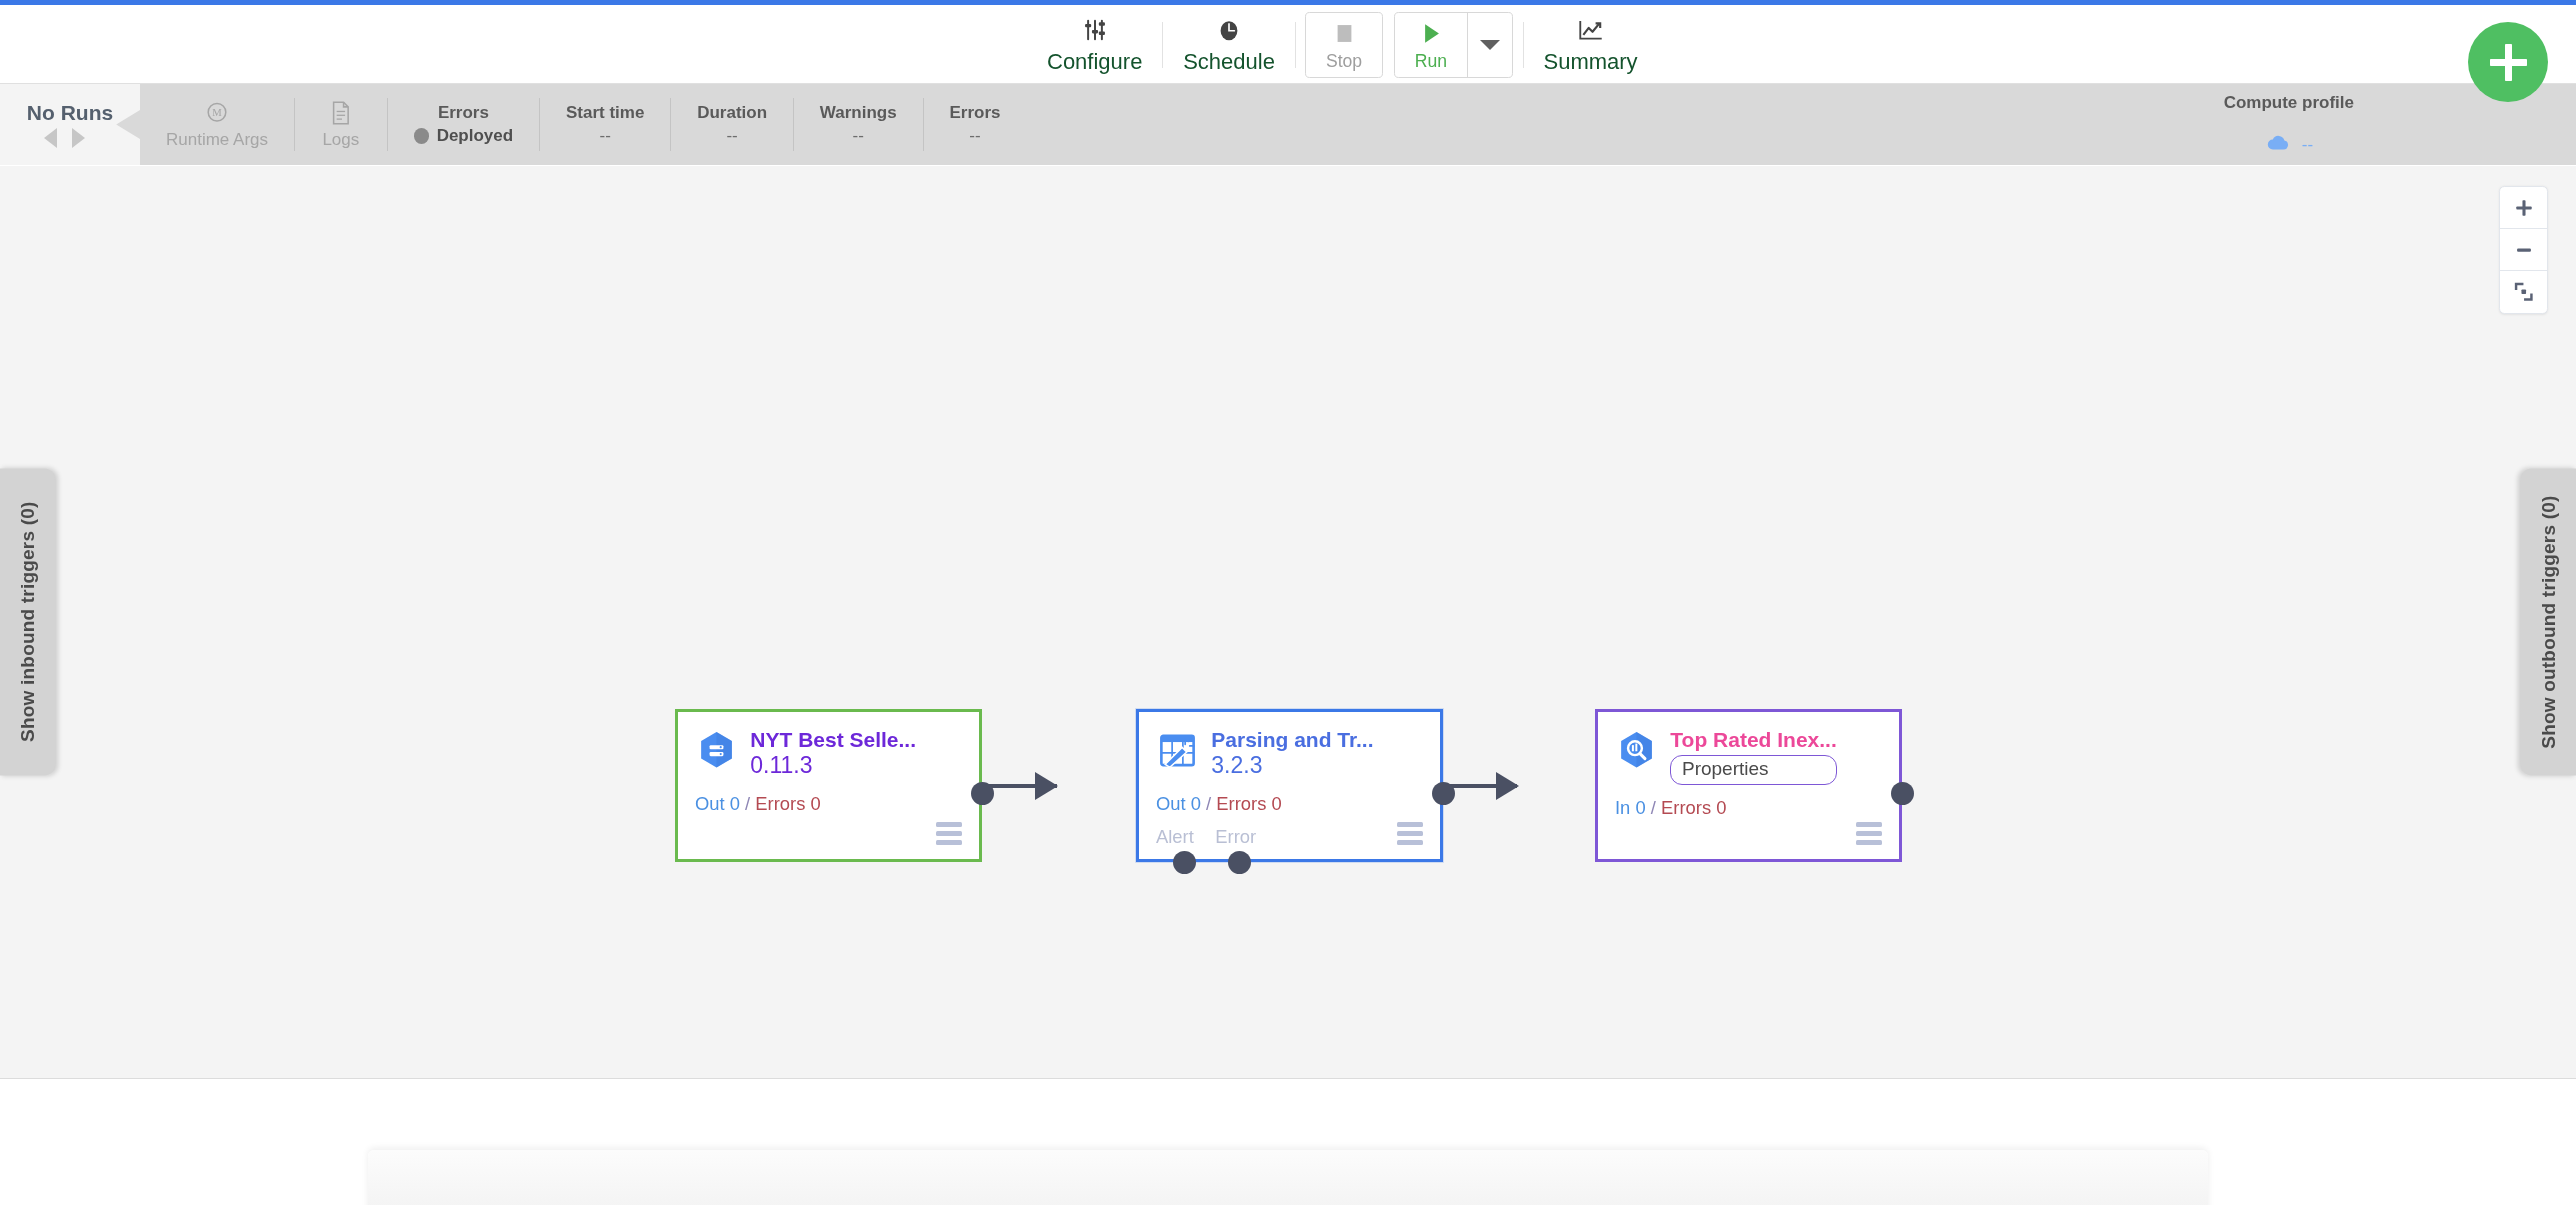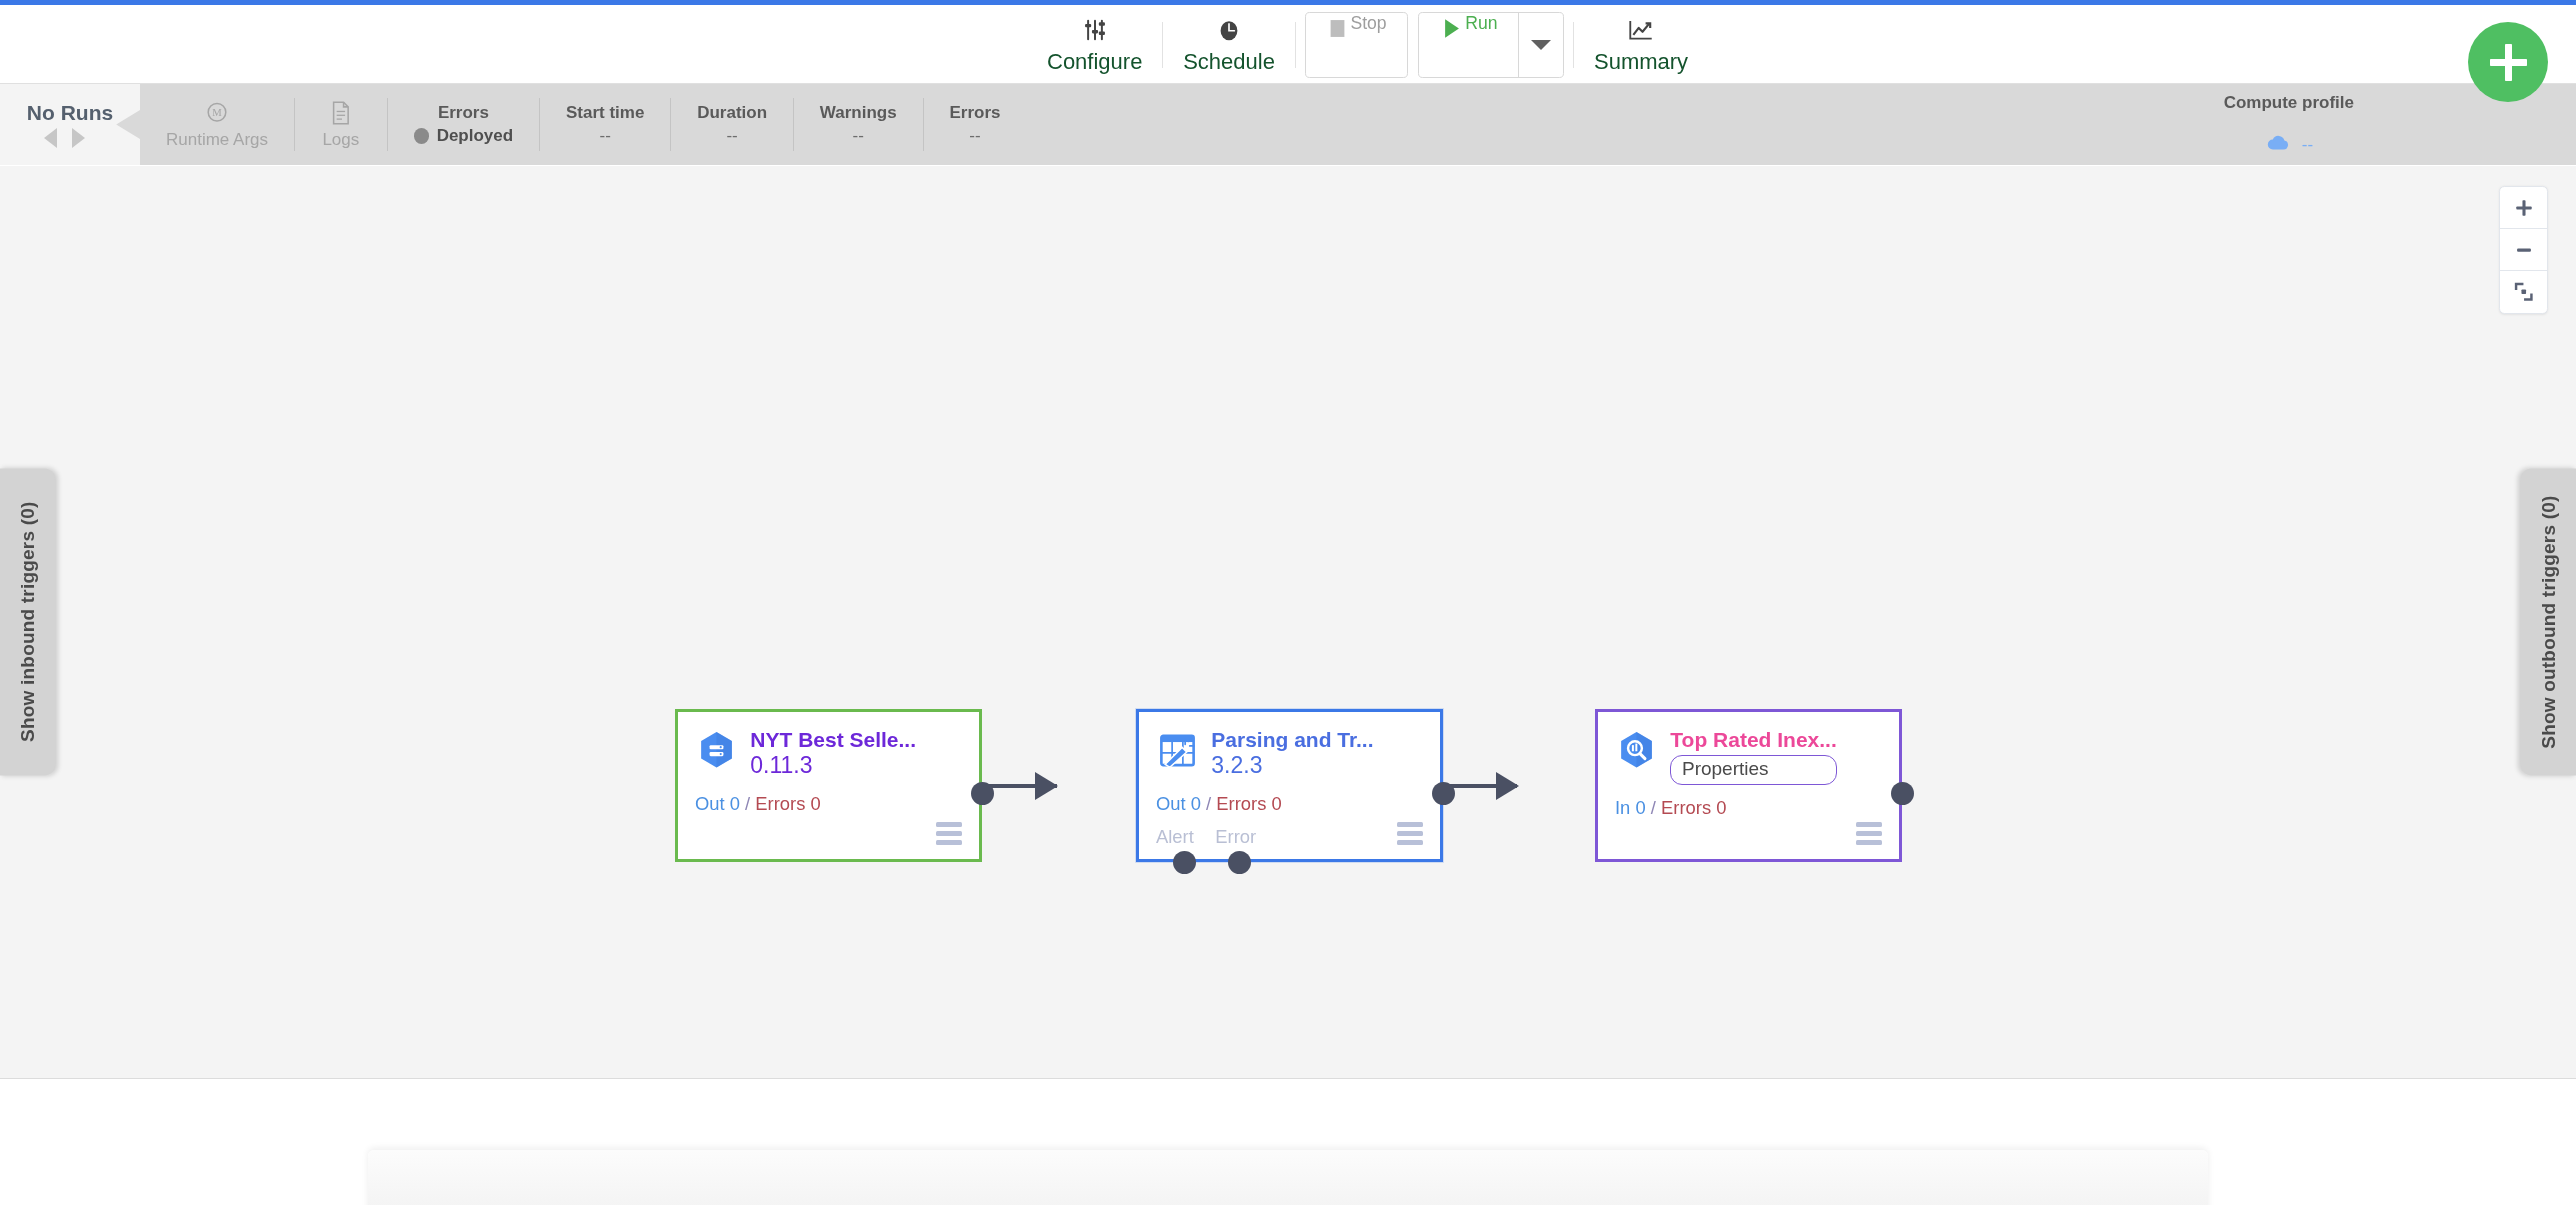--- a/index.html
+++ b/index.html
@@ -68,21 +68,21 @@
   }
   .hdr-sep { width: 0.8px; background: #e2e2e2; margin: 10.7px 0; }
   .hdr-icon { height: 31px; display:flex; align-items:center; justify-content:center; }
 
   .runstop-wrap { display: flex; align-items: center; gap: 10.7px; padding: 0 9.2px; }
   .boxbtn {
     border: 0.8px solid #d8d8d8; border-radius: 4.6px; background: #fff;
     display: flex; align-items: stretch; height: 66px;
   }
   .boxbtn .pane {
-    display: flex; flex-direction: row; align-items: flex-start;
+    display: flex; flex-direction: column; align-items: center;
     justify-content: center; gap: 1.5px; padding: 0 20px;
     font-size: 17.6px; cursor: pointer;
   }
   .boxbtn .vdiv { width: 0.8px; background: #d8d8d8; }
   .stop-label { color: #9e9e9e; }
   .run-label { color: #4caf50; }
   .caret-pane { display:flex; align-items:center; justify-content:center; padding: 0 12.3px; cursor:pointer;}
   .caret {
     width: 0; height: 0; border-left: 10px solid transparent;
     border-right: 10px solid transparent; border-top: 10.7px solid #606060;

